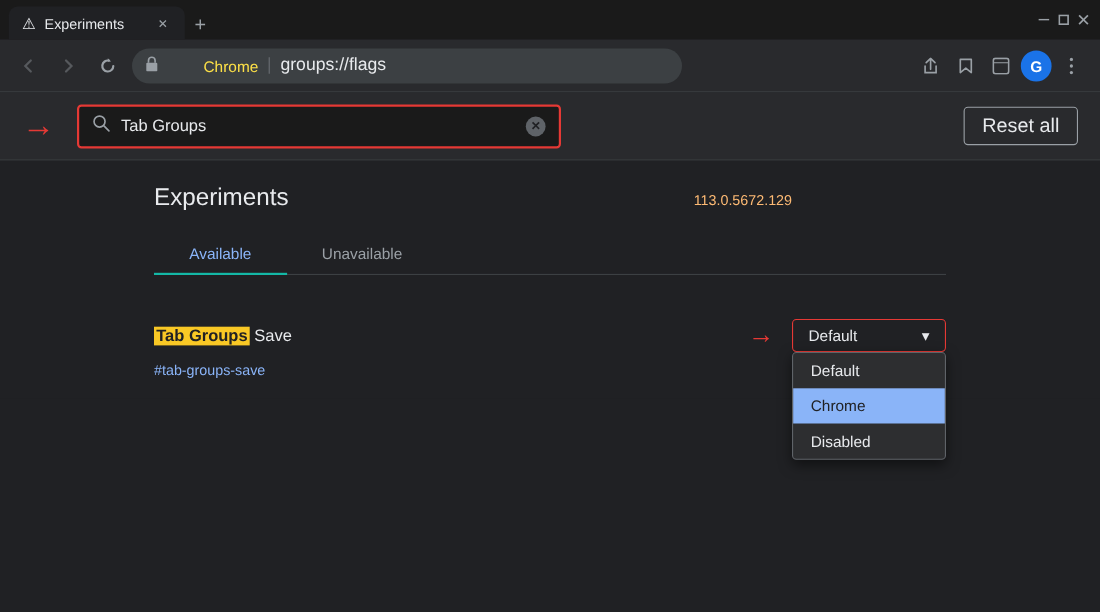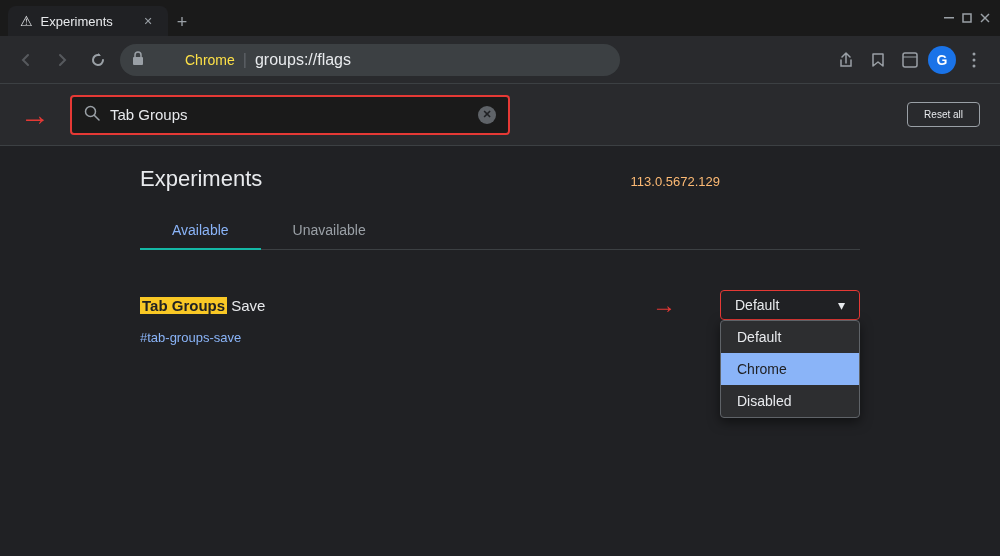--- a/index.html
+++ b/index.html
@@ -207,21 +207,21 @@
       color: #202124;
       font-weight: bold;
     }
     .reset-all-btn {
       margin-left: auto;
       padding: 6px 16px;
       border: 1px solid #9aa0a6;
       border-radius: 4px;
       background: transparent;
       color: #e8eaed;
-      font-size: 10px;
+      font-size: 18px;
       cursor: pointer;
     }
     .page-title {
       font-size: 22px;
       font-weight: 400;
       color: #e8eaed;
       margin-bottom: 4px;
     }
     .version-text {
       position: absolute;
@@ -285,21 +285,20 @@
     }
     .feature-link {
       font-size: 13px;
       color: #8ab4f8;
       text-decoration: none;
     }
 
     
     .dropdown-container {
       position: relative;
-      margin-left: 28px;
     }
     .dropdown-btn {
       display: flex;
       align-items: center;
       gap: 12px;
       padding: 6px 14px;
       background: transparent;
       border: 1px solid #e53935;
       border-radius: 4px;
       color: #e8eaed;

